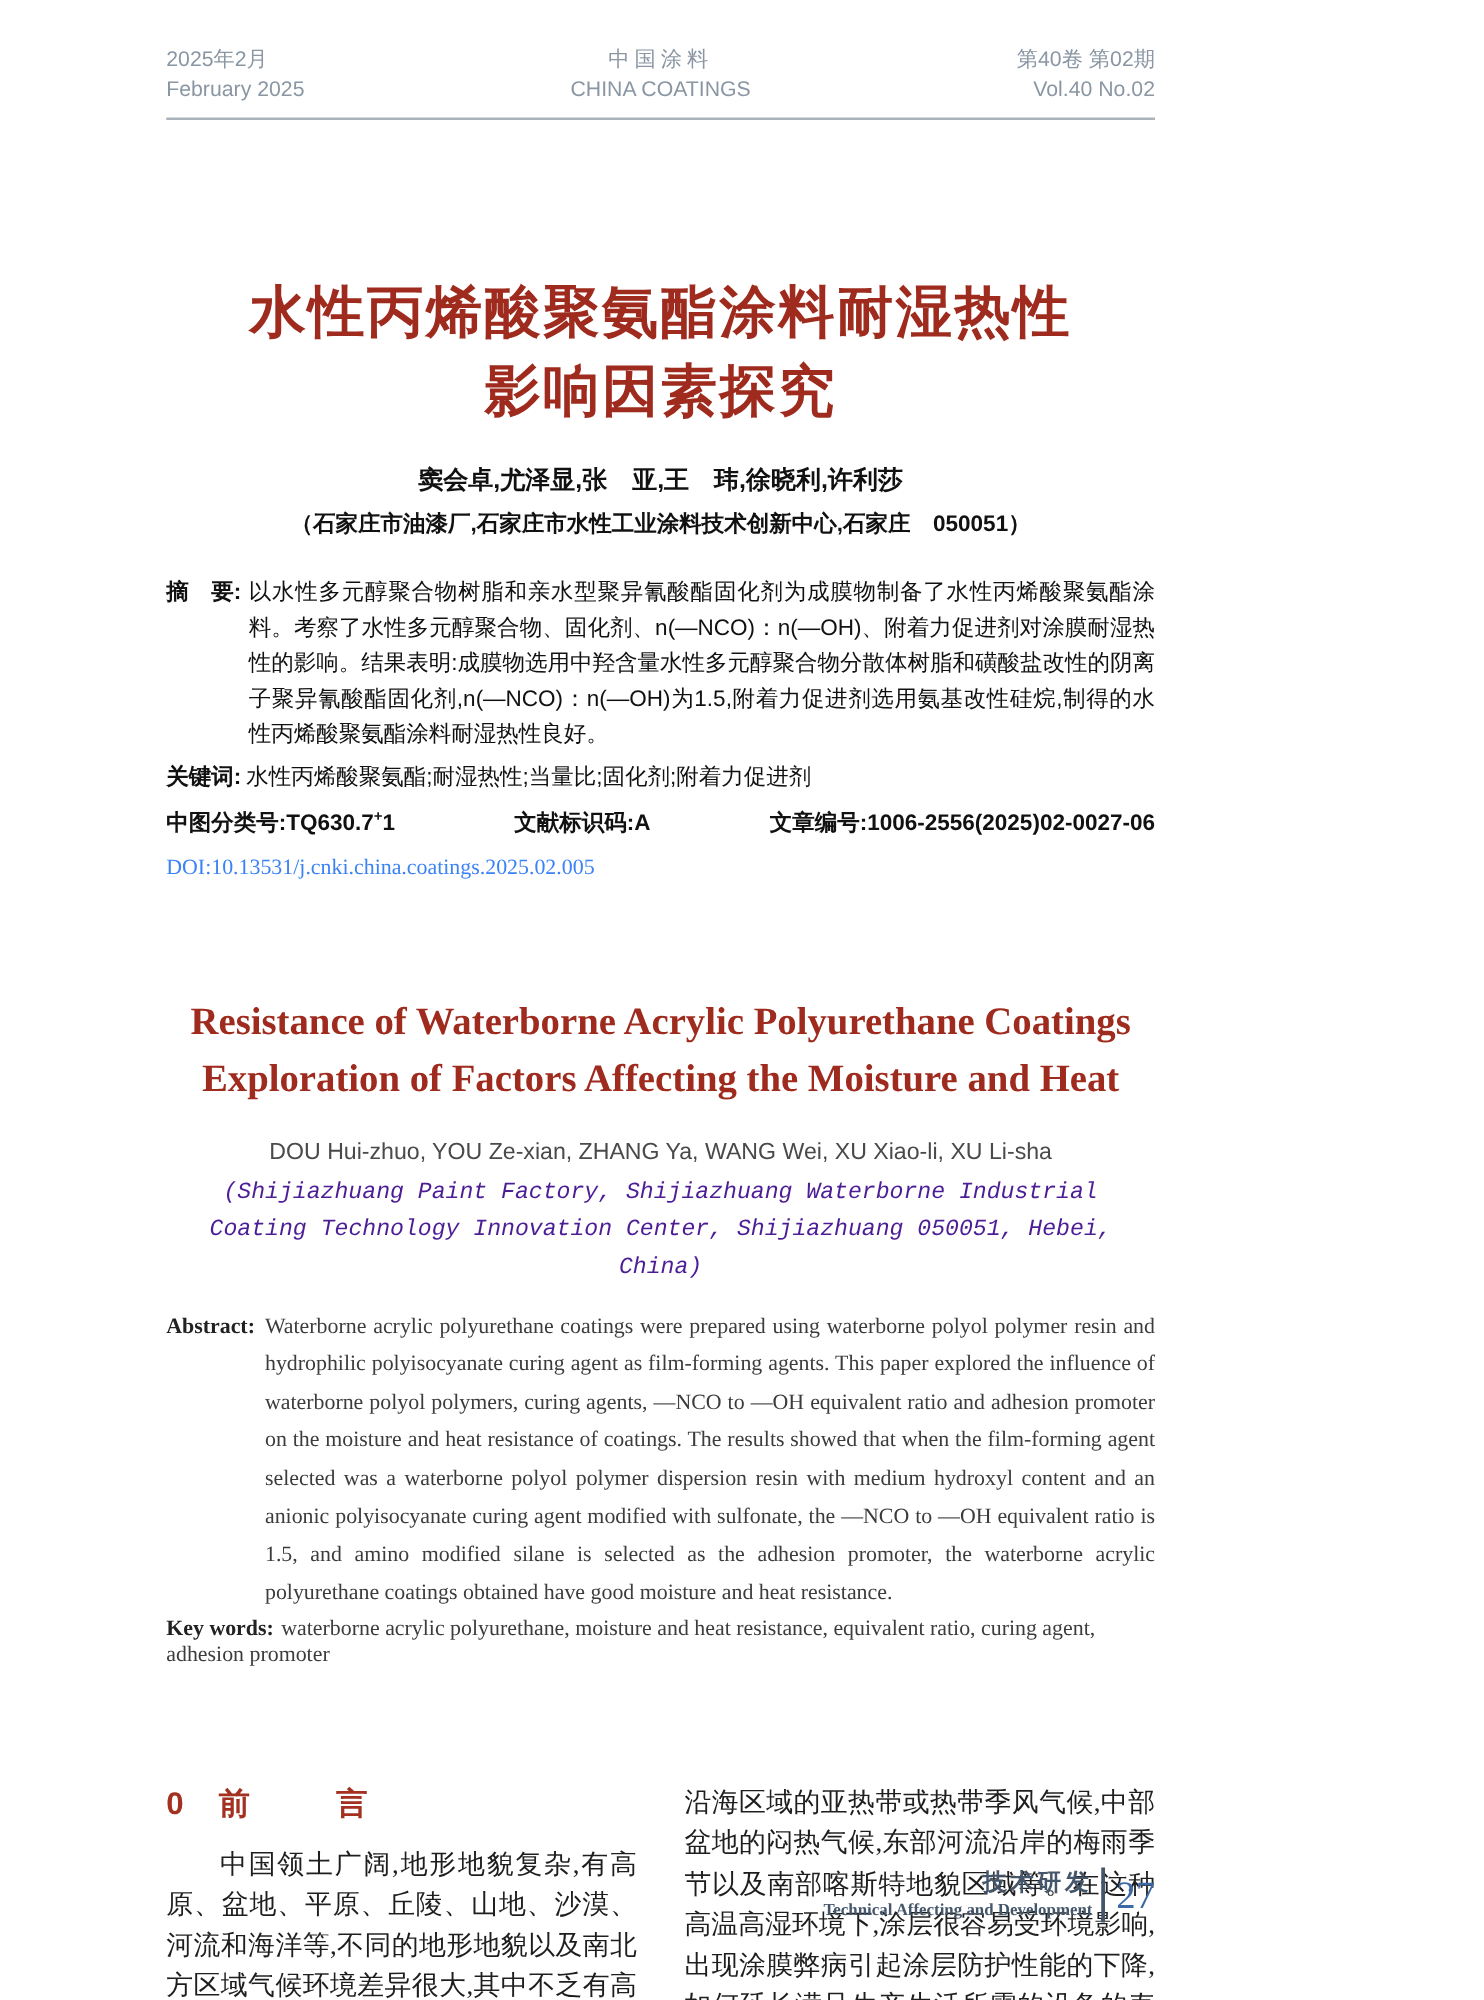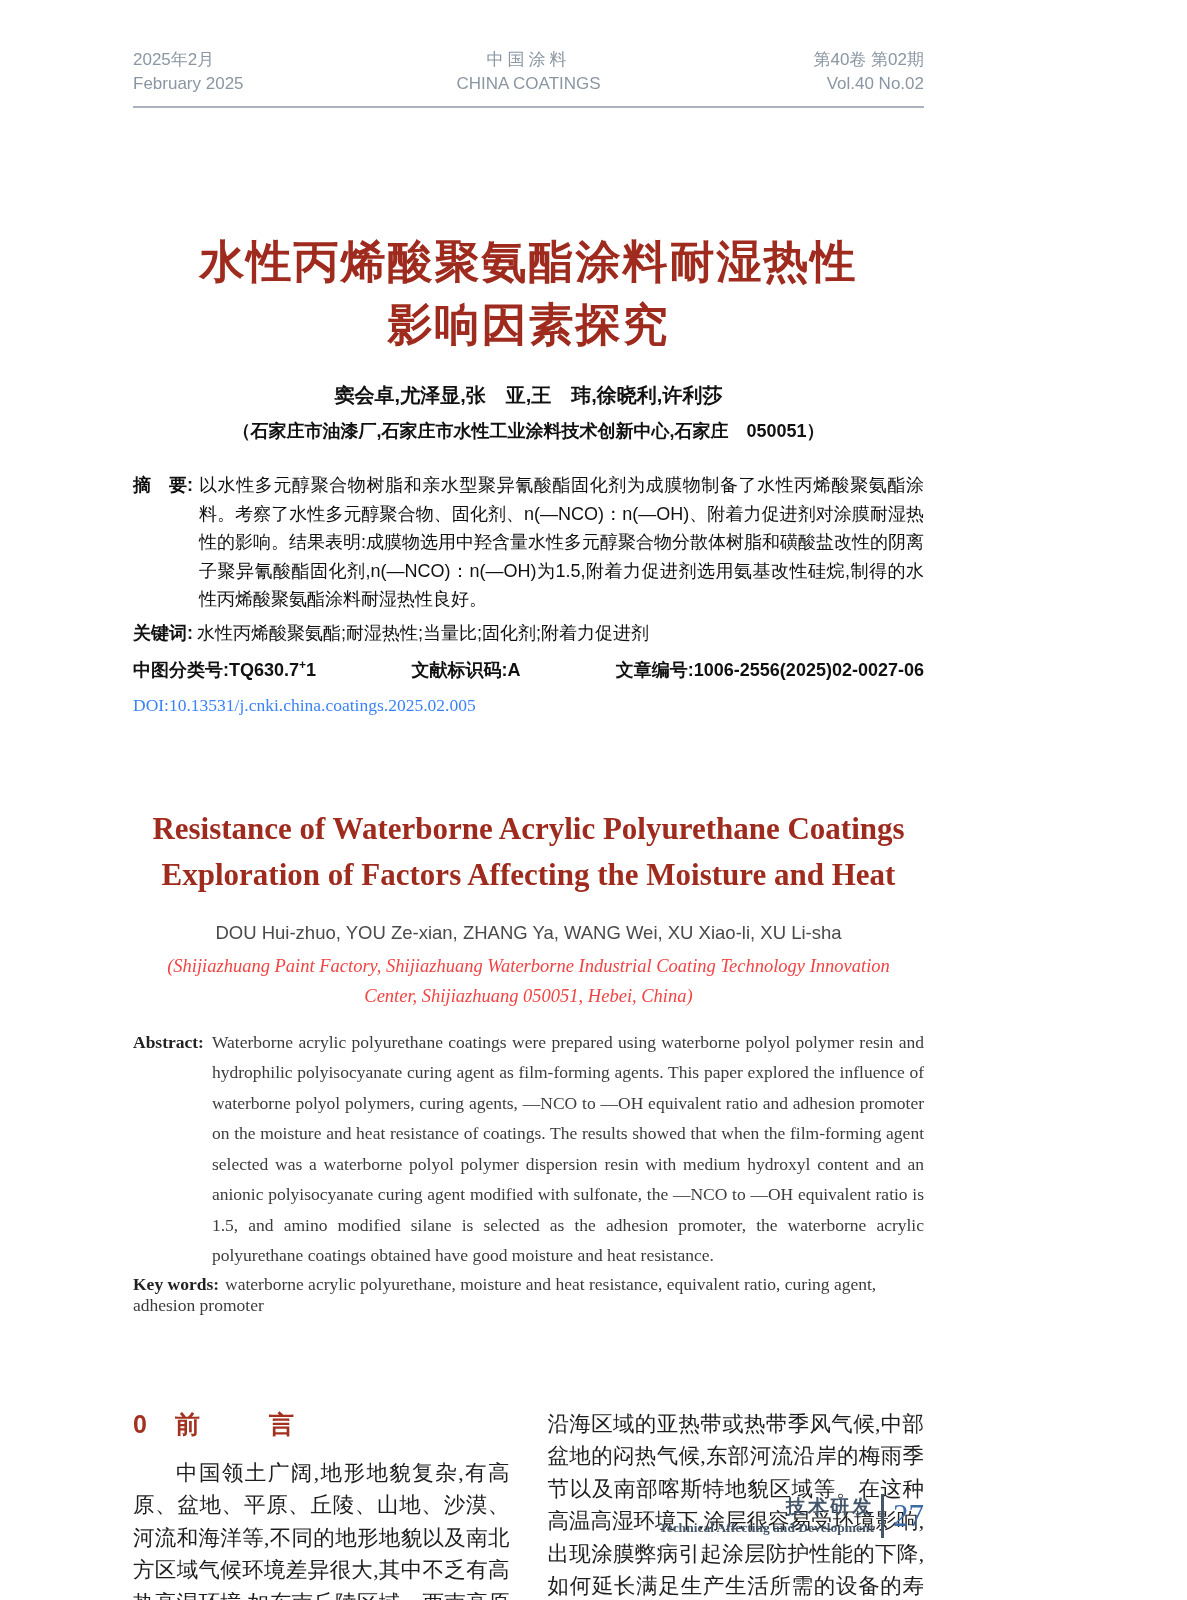--- a/index.html
+++ b/index.html
@@ -6,21 +6,21 @@
   html, body { background: #ffffff; }
   body {
     width: 1187px; height: 1600px;
     font-family: "Liberation Sans", sans-serif;
     color: #1c1c1c;
     overflow: hidden;
   }
   .page {
     position: relative;
     width: 1057px; height: 1600px;
-    padding: 48px 133px 0 133px;
+    padding: 36px 133px 0 133px;
     background: #ffffff;
   }
 
   
   .journal-header {
     display: flex; justify-content: space-between; align-items: flex-end;
     color: #8a96a3; font-size: 17px; line-height: 24px;
     border-bottom: 2px solid #aab3bb; padding-bottom: 10px;
   }
   .jh-col { white-space: nowrap; }
@@ -67,22 +67,22 @@
     margin-top: 90px; text-align: center;
     font-family: "Liberation Serif", serif;
     color: #9e2b1e; font-size: 31px; font-weight: bold; line-height: 46px;
   }
   .en-authors {
     margin-top: 24px; text-align: center;
     font-size: 18.5px; color: #4a4a4a;
   }
   .en-affiliation {
     margin-top: 7px; text-align: center;
-    font-family: Liberation Serif, serif; font-style: italic;
-    font-size: 18.5px; line-height: 30px; color: #ef4444;
+    font-family: Liberation Mono, monospace; font-style: italic;
+    font-size: 18.5px; line-height: 30px; color: #4c1d95;
     padding: 0 10px;
   }
   .en-abstract {
     margin-top: 16px; display: flex;
     font-family: "Liberation Serif", serif;
     font-size: 17.5px; line-height: 30.5px; color: #3c3c3c;
   }
   .en-abstract .label { font-weight: bold; white-space: nowrap; flex: none; margin-right: 8px; color: #222; }
   .en-abstract .text  { text-align: justify; }
   .en-keywords {

